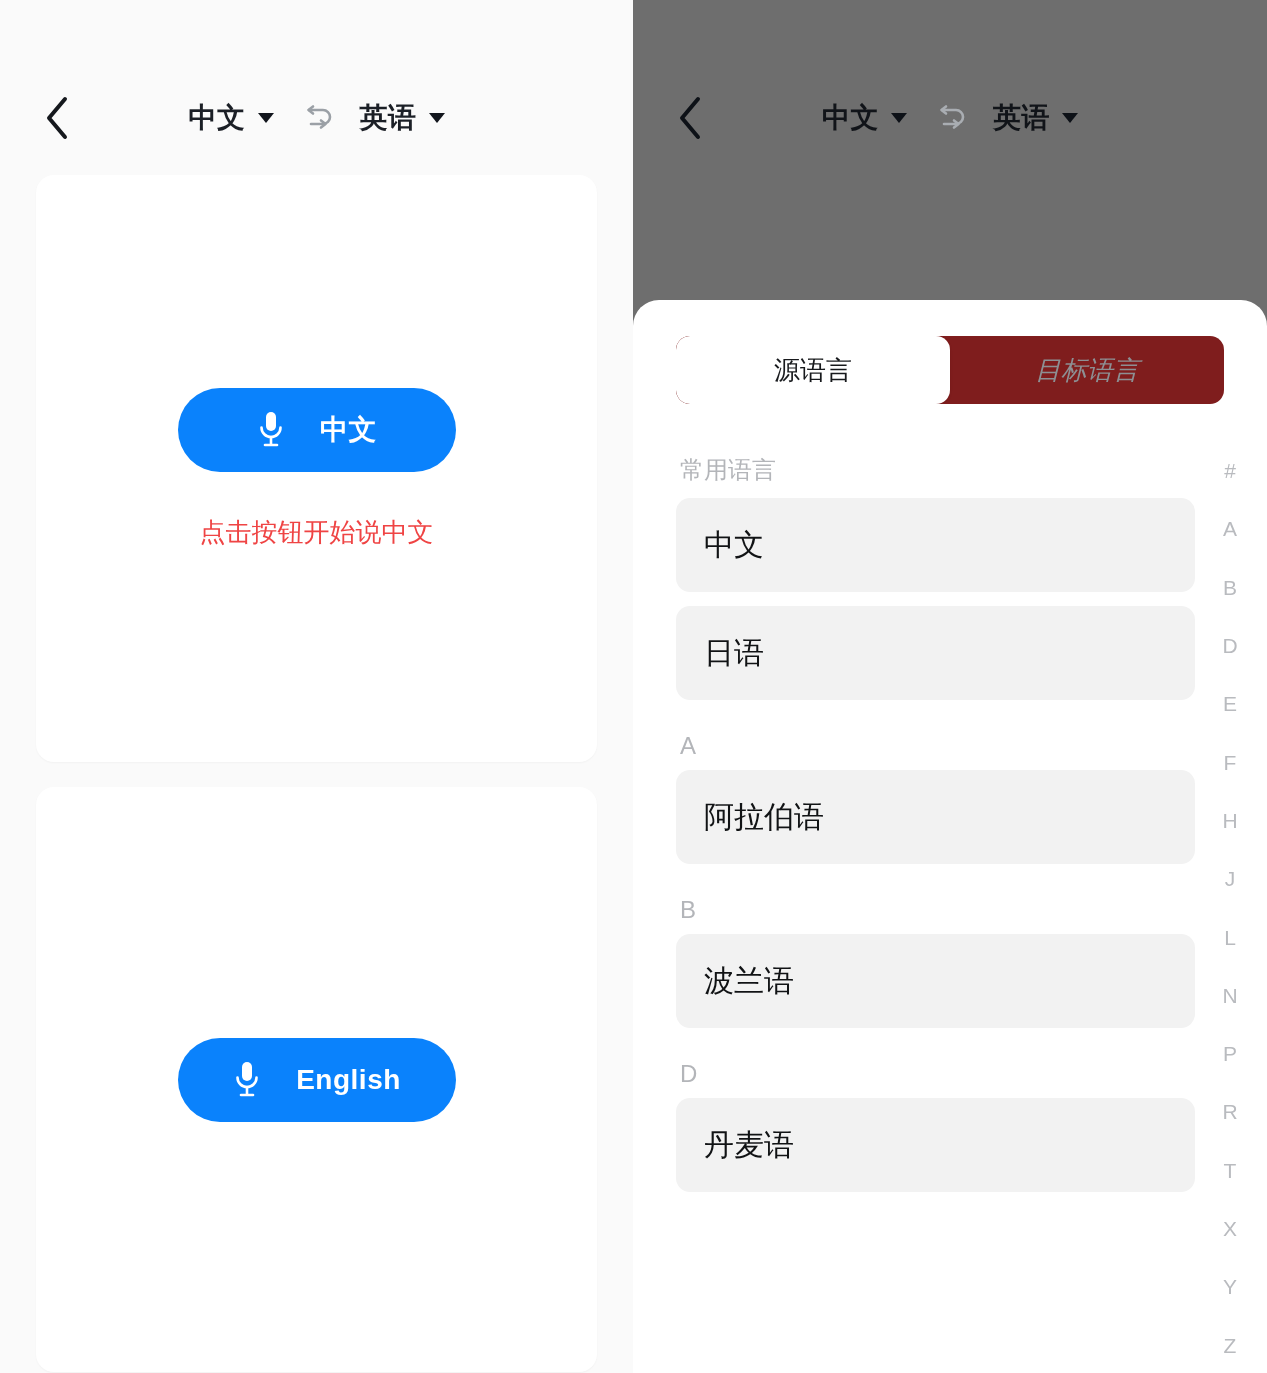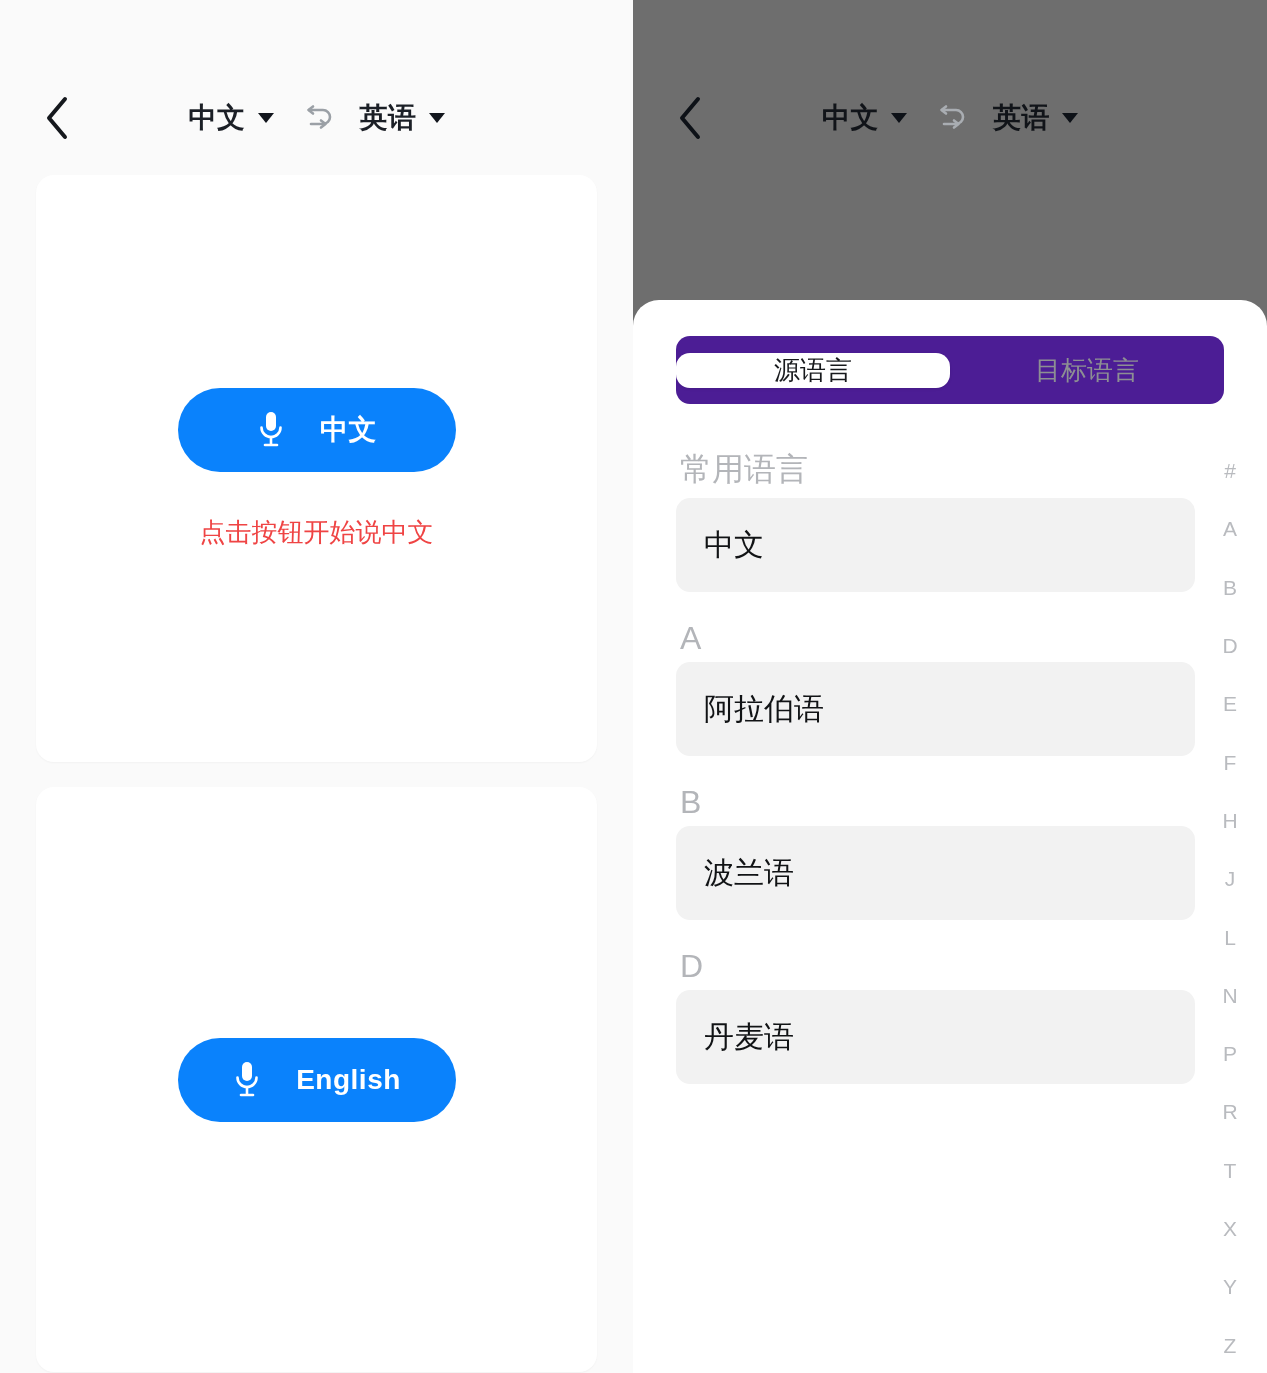--- a/index.html
+++ b/index.html
@@ -118,55 +118,54 @@
     left: 0; top: 300px;
     width: 634px; height: 1073px;
     background: #ffffff;
     border-top-left-radius: 26px;
     border-top-right-radius: 26px;
     z-index: 10;
     overflow: hidden;
   }
   .seg-wrap { padding: 36px 43px 0 43px; }
   .segmented {
-    background: #4c1d95;
+    background: #7f1d1d;
     border-radius: 14px;
     display: flex;
     height: 68px;
     padding: 0;
     overflow: hidden;
-    align-items: center;
   }
   .seg {
     flex: 1;
     display: flex; align-items: center; justify-content: center;
     font-size: 26px;
     cursor: pointer;
     border-radius: 14px;
   }
   .seg.active {
     background: #ffffff;
     color: #17191c;
     font-weight: 400;
     box-shadow: 0 1px 3px rgba(0,0,0,0.10);
   }
-  .seg.inactive { color: #8d8f93; }
+  .seg.inactive { color: #8d8f93; font-style: italic; }
 
   .list-area {
     position: relative;
     margin-top: 38px;
     height: 933px;
     overflow: hidden;
   }
   .list-scroll {
     padding: 0 43px 0 43px;
     padding-right: 72px;
   }
   .sec-head {
-    font-size: 32px;
+    font-size: 24px;
     color: #b3b5b9;
     padding: 8px 0 0 4px;
     height: 56px;
     display: flex; align-items: center;
   }
   .sec-head.first { color: #b3b5b9; padding-top: 0; }
   .lang-row {
     background: #f2f2f2;
     border-radius: 14px;
     height: 94px;
@@ -309,20 +308,21 @@
             <span>目标语言</span>
           </div>
         </div>
       </div>
 
       <div class="list-area">
         <div class="list-scroll">
 
           <div class="sec-head first">常用语言</div>
           <div class="lang-row">中文</div>
+          <div class="lang-row">日语</div>
 
           <div class="sec-head">A</div>
           <div class="lang-row">阿拉伯语</div>
 
           <div class="sec-head">B</div>
           <div class="lang-row">波兰语</div>
 
           <div class="sec-head">D</div>
           <div class="lang-row">丹麦语</div>
         </div>

